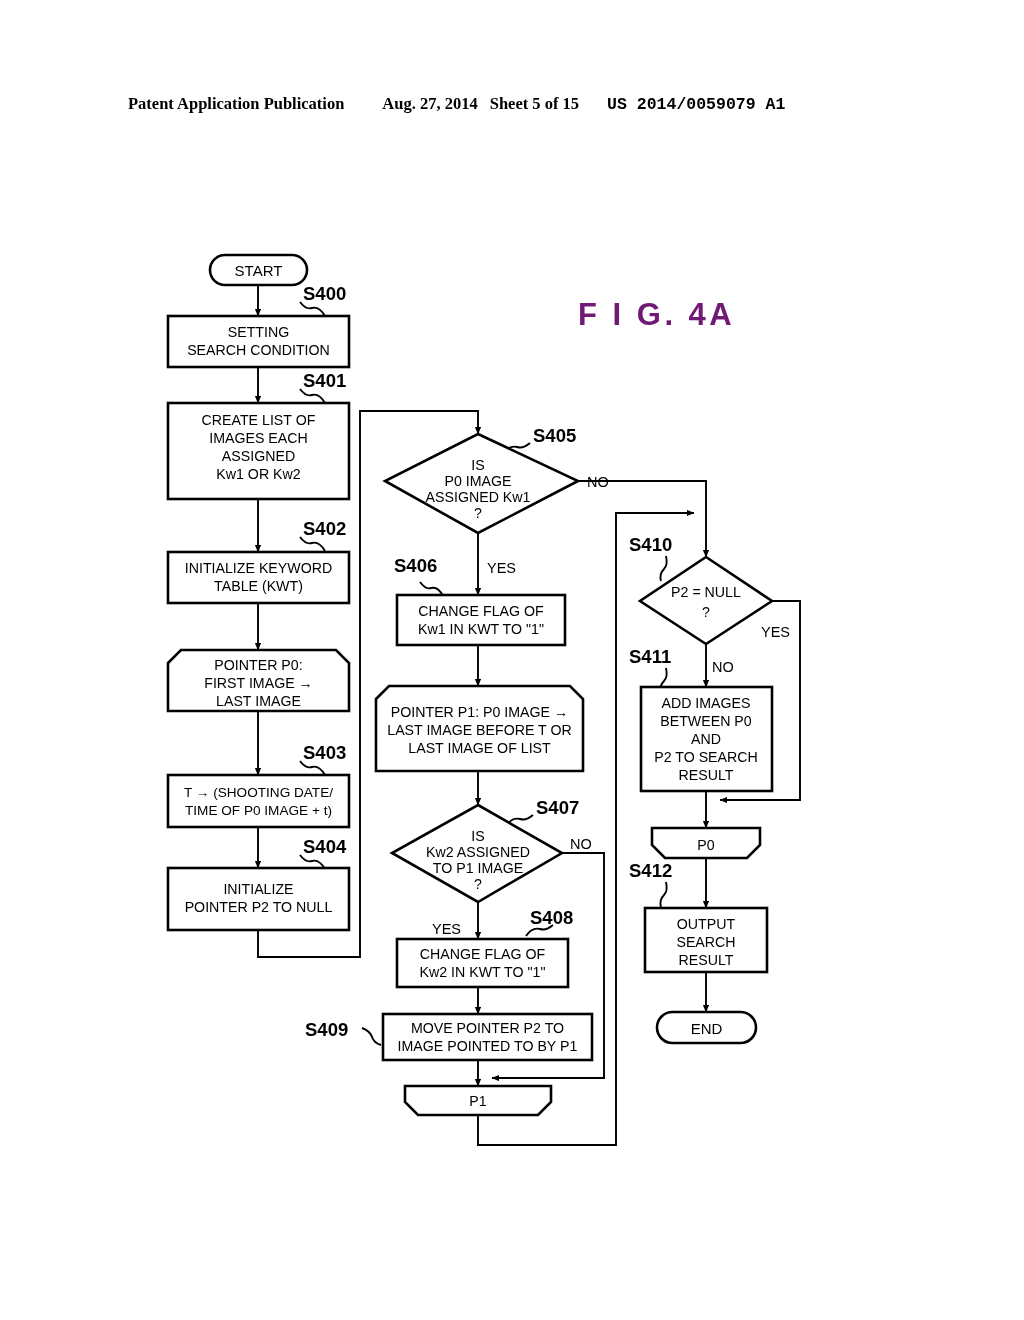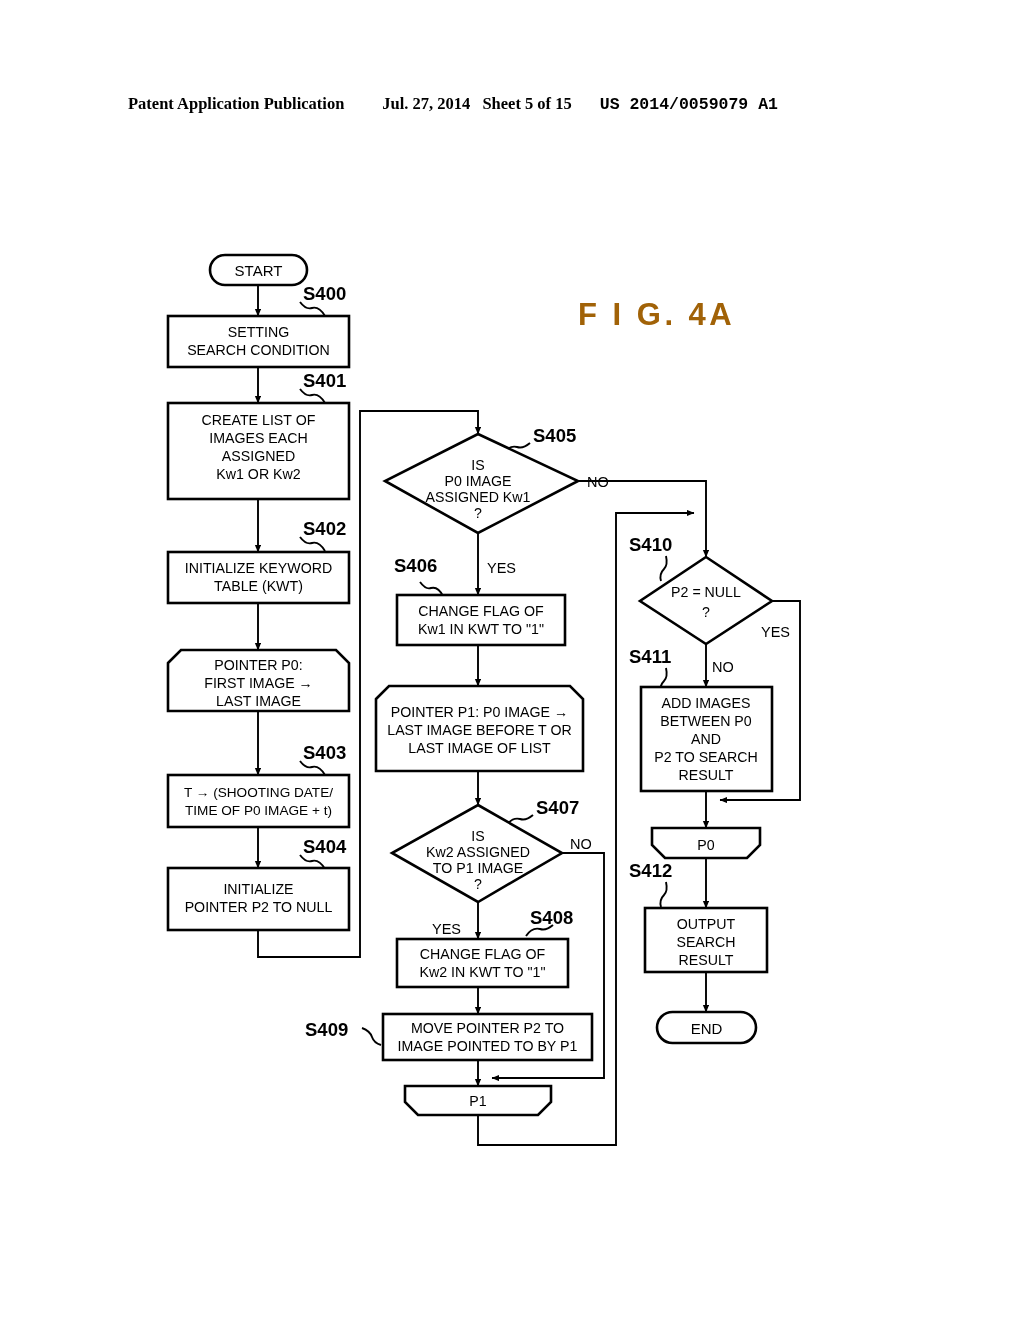--- a/index.html
+++ b/index.html
@@ -42,21 +42,21 @@
 
   
   .fig-label {
     position: absolute;
     left: 578px;
     top: 297px;
     font-family: "Liberation Sans", sans-serif;
     font-size: 31px;
     font-weight: bold;
     letter-spacing: 3.5px;
-    color: #a16207;
+    color: #701a75;
     white-space: nowrap;
   }
 
   
   svg.flow {
     position: absolute;
     left: 0;
     top: 0;
     width: 1024px;
     height: 1320px;
@@ -91,21 +91,21 @@
     fill: none;
   }
 </style>
 </head>
 <body>
 
 <div class="page">
 
   <div class="pat-header">
     <span class="h-pub">Patent Application Publication</span>
-    <span class="h-date">Jul. 27, 2014</span>
+    <span class="h-date">Aug. 27, 2014</span>
     <span class="h-sheet">Sheet 5 of 15</span>
     <span class="h-num">US 2014/0059079 A1</span>
   </div>
 
   <div class="fig-label">F I G.  4A</div>
 
   <svg class="flow" viewBox="0 0 1024 1320">
     <defs>
       <marker id="arrow" markerWidth="9" markerHeight="9" refX="7.2" refY="3.2" orient="auto" markerUnits="userSpaceOnUse">
         <path d="M0,0 L7.6,3.2 L0,6.4 z" fill="#000000"></path>

